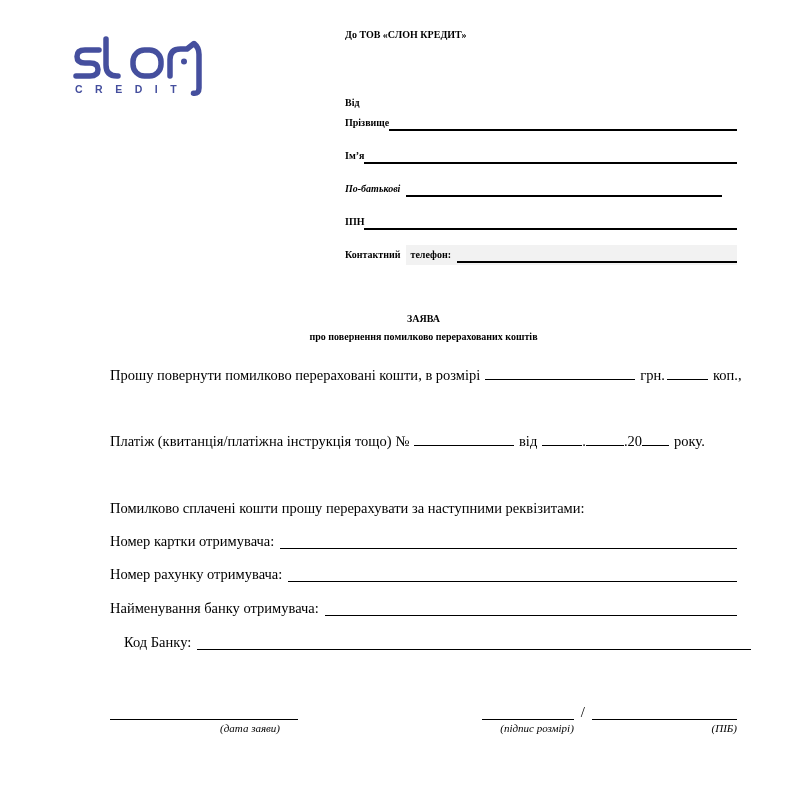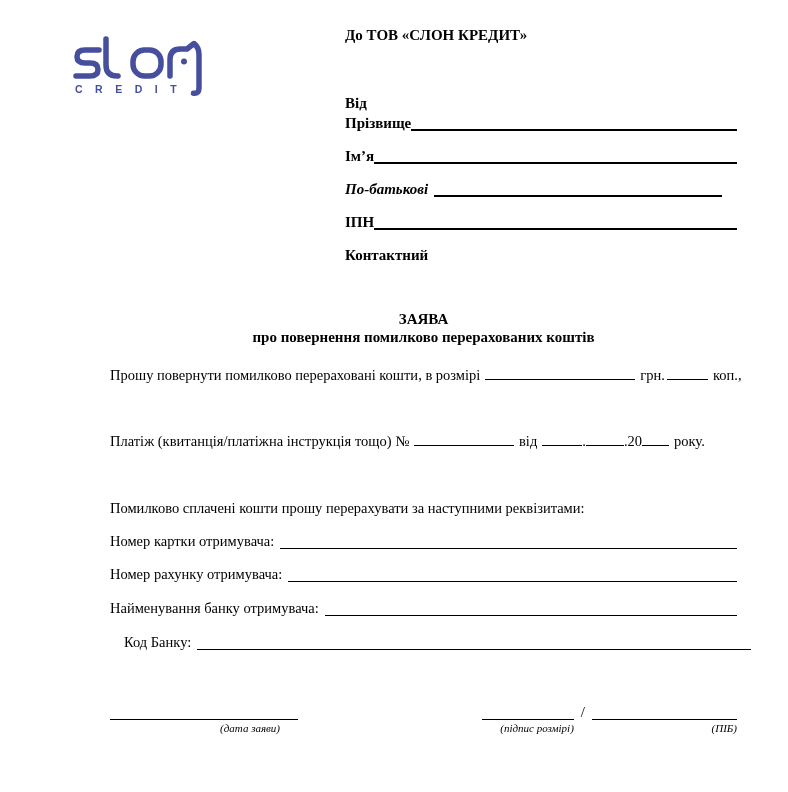--- a/index.html
+++ b/index.html
@@ -2,21 +2,21 @@
 <html><head>
 <meta charset="utf-8">
 <style>
   html,body{margin:0;padding:0;}
   body{
     width:788px;height:792px;background:#ffffff;position:relative;
     font-family:"Liberation Serif", serif;color:#000;overflow:hidden;
   }
   .abs{position:absolute;}
   .b{font-weight:bold;}
-  .fs15{font-size:15px;line-height:20px;}
+  .fs15{font-size:10px;line-height:20px;}
   .fs14{font-size:14.5px;line-height:20px;}
   .row{display:flex;}
   .fill{flex:1;border-bottom:2px solid #000;align-self:flex-end;margin-bottom:2px;}
   .fill.thin{border-bottom-width:1px;}
   .gap{margin-right:6px;}
   .blank{display:inline-block;border-bottom:1px solid #000;}
   .hl{flex:1;display:flex;background:#f2f2f2;padding-left:5px;}
   .center{text-align:center;}
   .sig-line{height:17px;border-bottom:1px solid #000;}
   .sig-cap{font-size:11px;font-style:italic;text-align:right;margin-top:2px;line-height:12px;}
@@ -59,20 +59,24 @@
   <div class="fill"></div>
 </div>
 
 <div class="abs row" style="left:345px;top:212px;width:392px;height:20px;">
   <span class="b fs15">ІПН</span>
   <div class="fill"></div>
 </div>
 
 <div class="abs row" style="left:345px;top:245px;width:392px;height:20px;">
   <span class="b fs15" style="margin-right:5px;">Контактний</span>
+  <div class="hl">
+    <span class="b fs15 gap">телефон:</span>
+    <div class="fill"></div>
+  </div>
 </div>
 
 <div class="abs b fs15 center" style="left:110px;top:309px;width:627px;">ЗАЯВА</div>
 <div class="abs b fs15 center" style="left:110px;top:327px;width:627px;">про повернення помилково перерахованих коштів</div>
 
 <div class="abs fs14" style="left:110px;top:365px;width:640px;">
   <span>Прошу повернути помилково перераховані кошти, в розмірі</span><span class="blank" style="width:150px;margin:0 5px;"></span><span>грн.</span><span class="blank" style="width:41px;margin-left:2px;margin-right:5px;"></span><span>коп.,</span>
 </div>
 
 <div class="abs fs14" style="left:110px;top:431px;width:640px;">

